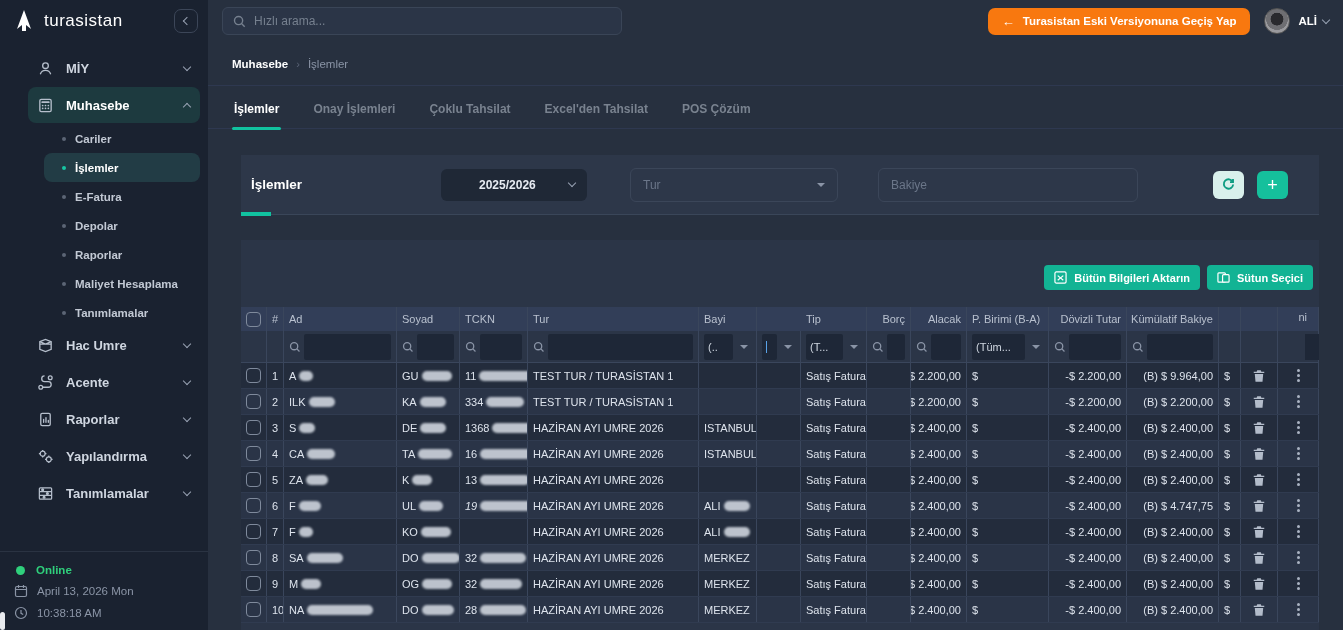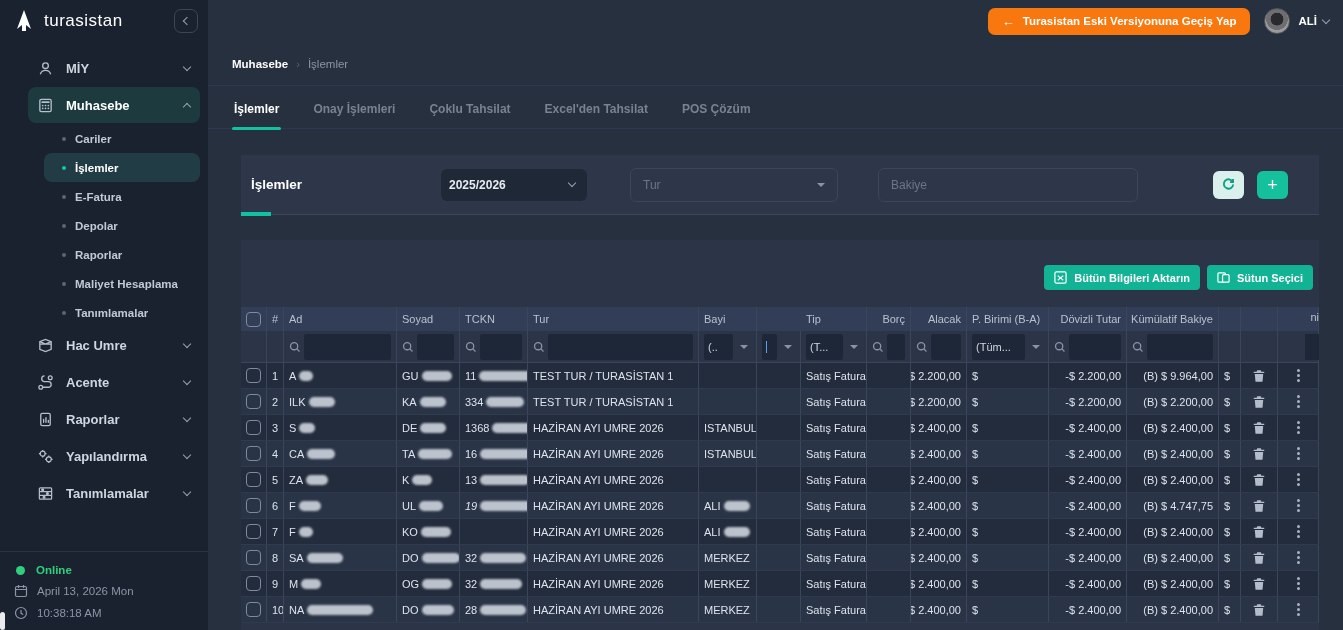--- a/index.html
+++ b/index.html
@@ -60,21 +60,21 @@
     padding:0 24px; border-bottom:1px solid #2e3850; }
   .tab { color:#79828f; font-weight:700; font-size:12px; padding:0 2px 12px 2px; margin-right:30px; cursor:pointer; position:relative; }
   .tab.active { color:#fff; }
   .tab.active::after { content:""; position:absolute; left:0; right:0; bottom:-2px; height:3px; background:#11c2a0; border-radius:2px; }
   
   .filter-panel { position:absolute; left:241px; top:155px; width:1078px; height:60px; background:#2d3749;
     border-bottom:1px solid #3a4659; display:flex; align-items:center; padding:0 6px; }
   .filter-accent { position:absolute; left:241px; top:212px; width:30px; height:4px; background:#11c2a0; z-index:3; }
   .panel-title { font-size:13.5px; font-weight:700; color:#fff; margin-left:4px; }
   .season-select { position:absolute; left:200px; width:146px; height:32px; background:#1f2836; border-radius:6px;
-    display:flex; align-items:center; padding:0 12px 0 8px; color:#e7ebf2; font-weight:700; font-size:12px; cursor:pointer; }
+    display:flex; align-items:center; padding:0 12px 0 38px; color:#e7ebf2; font-weight:700; font-size:12px; cursor:pointer; }
   .season-select .chev { margin-left:auto; }
   .ghost-field { height:34px; border:1px solid #3b4659; border-radius:6px; background:transparent;
     display:flex; align-items:center; padding:0 12px; color:#6b7689; font-size:12px; position:absolute; }
   .ghost-field .dd-caret { margin-left:auto; }
   .dd-caret { width:0; height:0; border-left:4px solid transparent; border-right:4px solid transparent; border-top:4px solid #8a94a6; }
   .icon-btn { position:absolute; width:31px; height:28px; border-radius:6px; border:0; cursor:pointer;
     display:flex; align-items:center; justify-content:center; }
   .refresh-btn { background:#d9f0ec; }
   .add-btn { background:#15c09c; color:#fff; font-size:18px; font-weight:400; line-height:1; }
   
@@ -96,21 +96,21 @@
   .flt-box { flex:1; height:26px; background:#1e2737; border-radius:2px; min-width:8px; }
   .flt-dd { flex:1; height:26px; background:#1e2737; border-radius:2px; display:flex; align-items:center;
     padding:0 4px; color:#cfd6e0; font-size:11px; }
   .dd-btn { width:14px; margin-left:4px; display:flex; justify-content:center; flex:none; }
   .caret-cursor { width:1px; height:12px; background:#59a2e8; }
   .cbx { width:15px; height:15px; border:1.6px solid #7f8a9c; border-radius:4px; background:transparent; cursor:pointer; }
   .mask { display:inline-block; height:10px; border-radius:5px; background:#cdd3dc; opacity:.9; filter:blur(1.2px);
     vertical-align:middle; margin:0 3px; flex:none; }
   .kebab { display:flex; flex-direction:column; gap:2px; align-items:center; width:100%; cursor:pointer; }
   .kebab i { width:3px; height:3px; border-radius:50%; background:#aab3c2; }
-  .ni-head { position:absolute; right:0; top:0; height:20px; display:flex; align-items:center; color:#b9c1cf; font-size:11px; }
+  .ni-head { position:absolute; right:12px; top:0; height:20px; display:flex; align-items:center; color:#b9c1cf; font-size:11px; }
   .ni-flt { position:absolute; right:0; top:3px; width:14px; height:26px; background:#1e2737; }
   svg { display:block; }
 </style>
 </head>
 <body>
 
 <div class="sidebar">
   <div class="logo-row">
     <span class="logo-mark">
       <svg viewBox="0 0 24 24" width="24" height="24">
@@ -249,20 +249,29 @@
             <path d="M7 4v3.3l2.2 1.3"></path>
           </svg>
         </span>
       <span>10:38:18 AM</span>
       </div>
   </div>
   <div class="side-scroll-thumb"></div>
 </div>
 
 <div class="topbar">
+  <div class="search-box">
+    <span>
+      <svg viewBox="0 0 14 14" width="13" height="13" fill="none" stroke="#76808f" stroke-width="1.5">
+          <circle cx="6" cy="6" r="4.4"></circle>
+          <path d="M9.4 9.4 L12.6 12.6"></path>
+        </svg>
+    </span>
+    <input placeholder="Hızlı arama..." style="">
+  </div>
   <button class="legacy-btn">
     <span class="arr">←</span>
     <span>Turasistan Eski Versiyonuna Geçiş Yap</span>
   </button>
   <span class="avatar"></span>
   <span class="user-name">
     <span>ALİ</span>
       <i class="chev down"></i>
   </span>
 </div>

